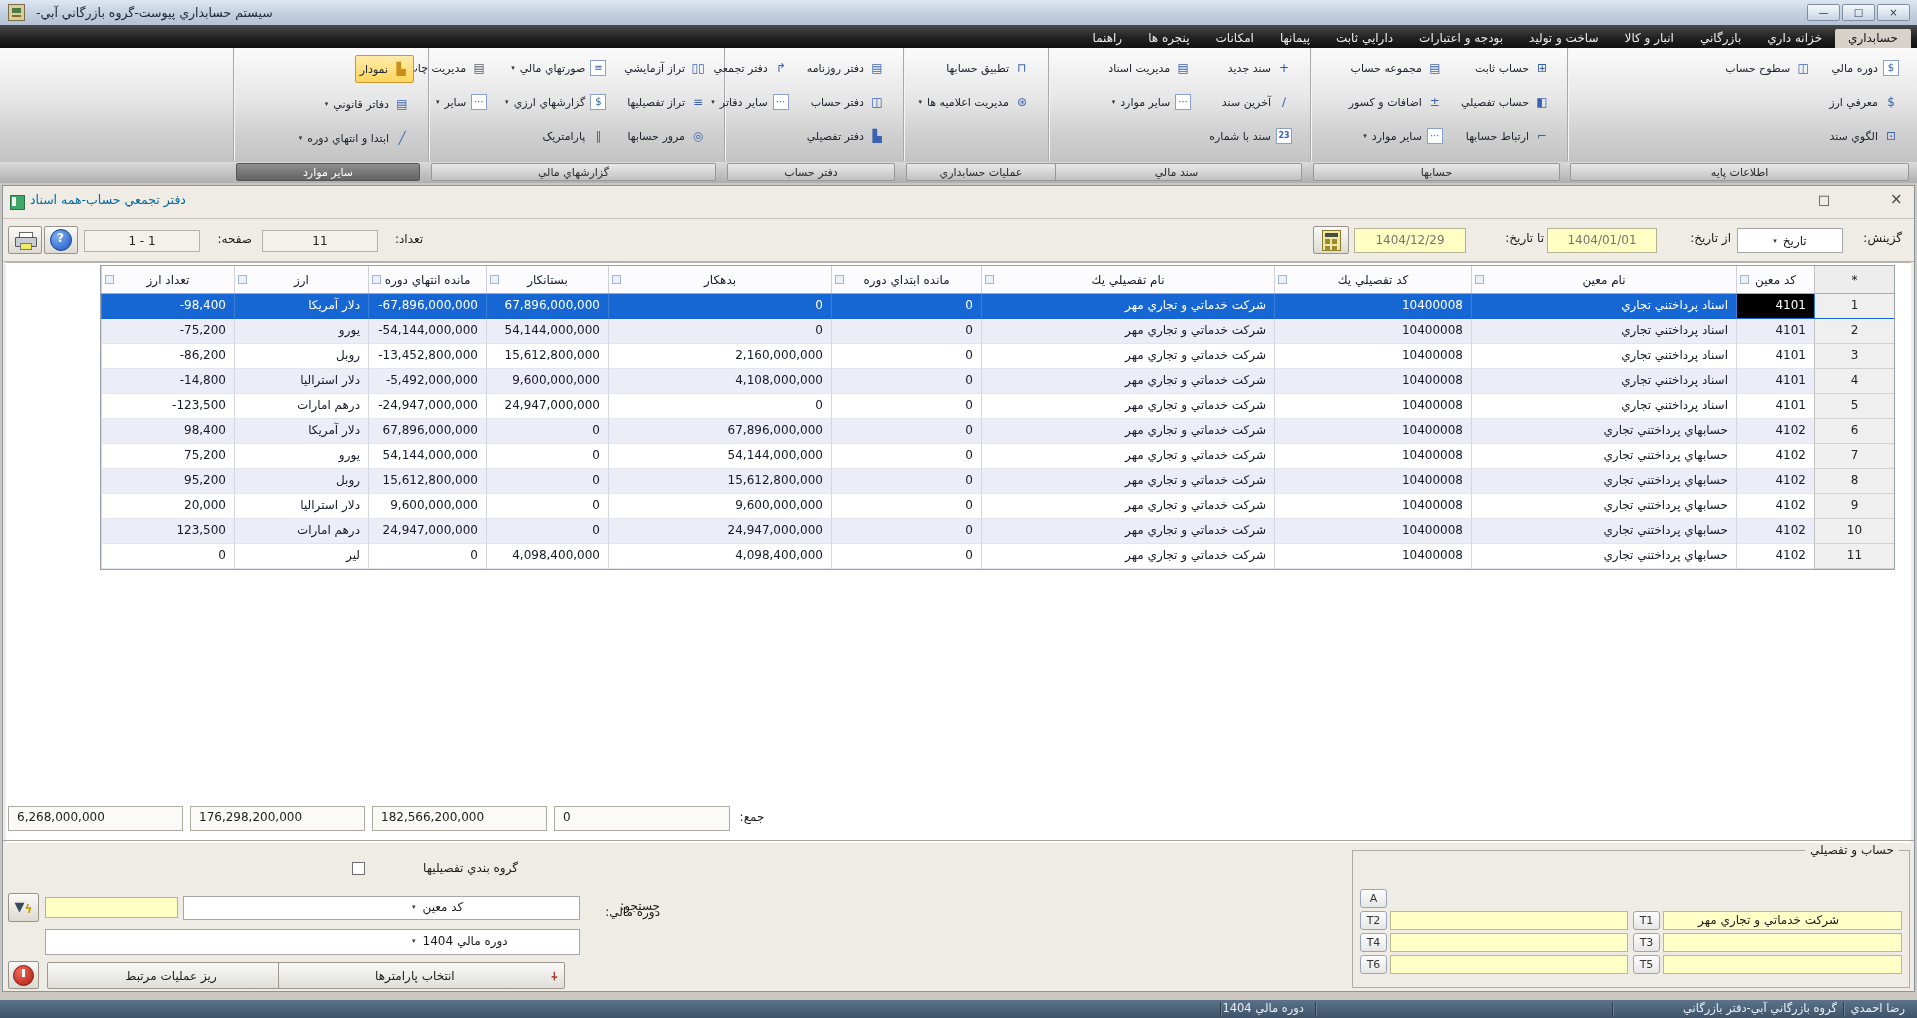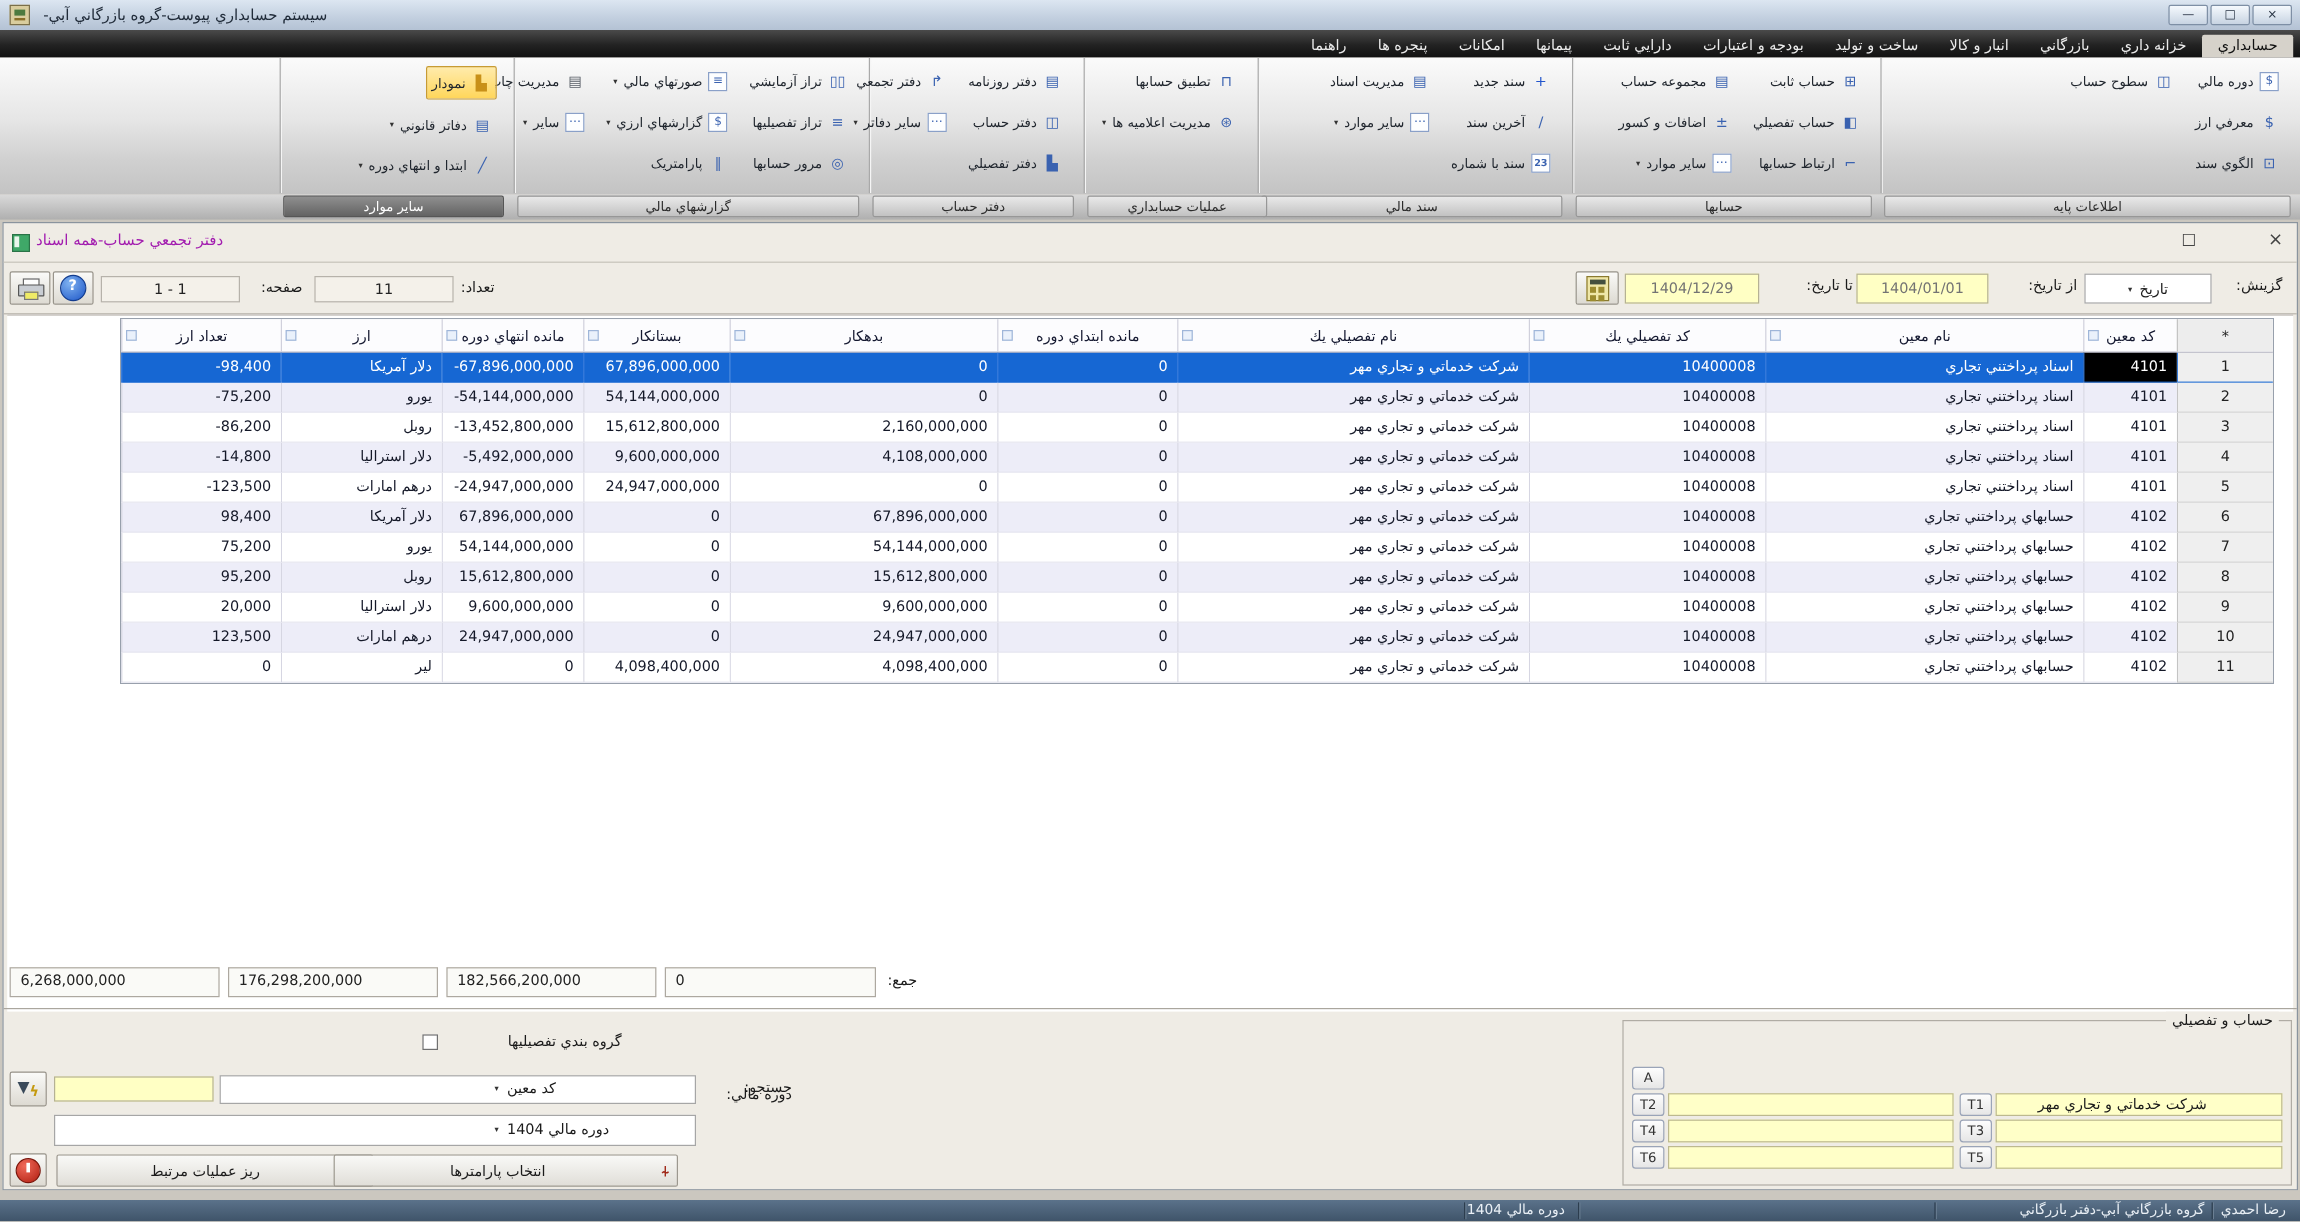--- a/index.html
+++ b/index.html
@@ -44,21 +44,21 @@
   
   .band{position:absolute;left:0;top:162px;width:1917px;height:21px;
     background:linear-gradient(#DADADA,#AFAFAF);}
   .band-seg{position:absolute;top:163px;height:18px;line-height:18px;text-align:center;font-size:11px;color:#2B2B2B;
     background:linear-gradient(#E9E9E9,#C2C2C2);border:1px solid #979797;border-radius:2px;box-sizing:border-box;}
   .band-seg.sel{background:linear-gradient(#8F8F8F,#636363);color:#FFF;border-color:#565656;}
 
   
   .docwin{position:absolute;left:2px;top:185px;width:1913px;height:807px;background:#EFECE5;
     border:1px solid #8A949E;box-sizing:border-box;}
-  .dw-title-text{position:absolute;left:30px;top:192px;font-size:12.5px;color:#a21caf;direction:rtl;}
+  .dw-title-text{position:absolute;left:30px;top:192px;font-size:12.5px;color:#0369a1;direction:rtl;}
   .dw-icon{position:absolute;left:10px;top:195px;width:13px;height:13px;background:#3FA868;border:1px solid #2A7347;}
   .dw-icon:before{content:"";position:absolute;left:1px;top:1px;width:4px;height:9px;background:#E9F6EC;}
   .dw-btn{position:absolute;font-size:13px;color:#444;}
   .hline{position:absolute;height:1px;background:#C6C2BA;}
 
   
   .lbl{position:absolute;font-size:12px;color:#1A1A1A;direction:rtl;}
   .yfield{position:absolute;background:#FFFFC4;border:1px solid #B5B194;box-sizing:border-box;
     font-size:12px;text-align:center;direction:ltr;font-family:inherit;color:#737373;padding:0;}
   .wcombo{position:absolute;background:#FFF;border:1px solid #A6A6A6;box-sizing:border-box;}
@@ -193,21 +193,21 @@
         <span class="p2"></span>
         <span class="p3"></span>
       </span>
   </div>
   <div class="toolbtn" style="left:44px;top:226px;width:34px;height:28px;">
     <span class="globe-ic"></span>
   </div>
   <div class="flatfield" style="left:84px;top:230px;width:116px;height:22px;">1 - 1</div>
   <span class="lbl" style="left:204px;top:232px;width:48px;text-align:right;">صفحه:</span>
   <div class="flatfield" style="left:262px;top:230px;width:116px;height:22px;">11</div>
-  <span class="lbl" style="left:384px;top:232px;width:50px;text-align:left;">تعداد:</span>
+  <span class="lbl" style="left:384px;top:232px;width:50px;text-align:center;">تعداد:</span>
 
   <div class="dw-white"></div>
   <div id="grid">
       <div class="thead">
         <div class="th th-num" style="width: 80px;">*</div>
         <div class="th" style="width: 78px;">
           <span class="hsq"></span>
           <span>کد معين</span>
         </div>
         <div class="th" style="width: 265px;">

